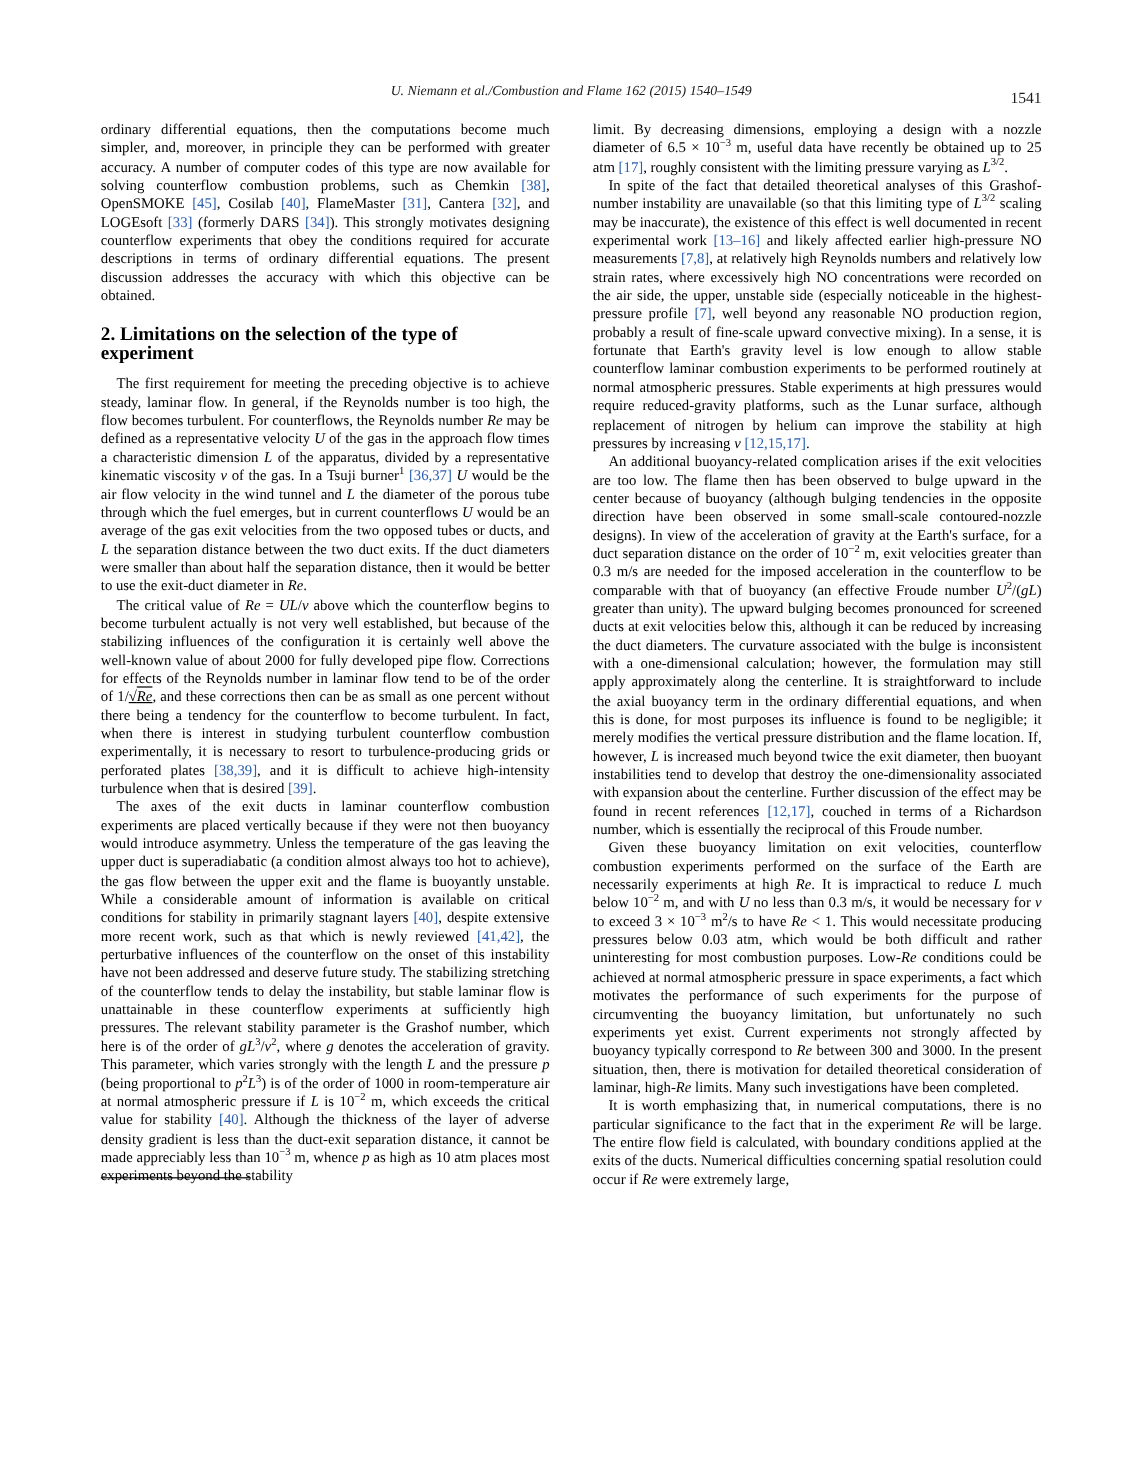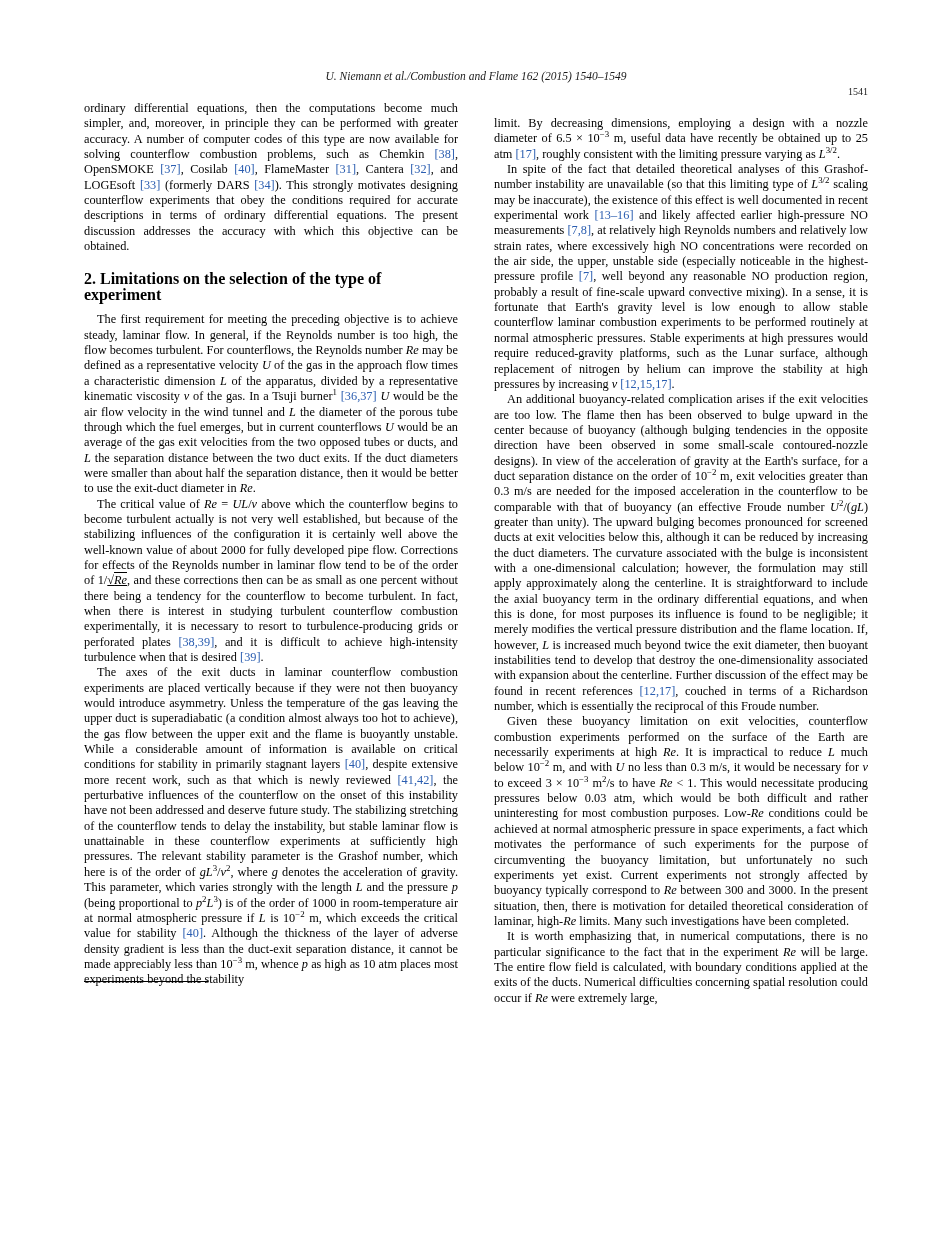--- a/index.html
+++ b/index.html
@@ -26,38 +26,38 @@
     font-size: 11.5px;
     font-style: italic;
     color: #1a1a1a;
   }
   .header .center {
     text-align: center;
   }
   .header .pageno {
     position: absolute;
     right: 0;
-    top: 16px;
+    top: 4px;
     font-style: normal;
-    font-size: 10px;
+    font-size: 13px;
   }
   .columns {
     position: absolute;
     top: 101px;
     left: 84px;
     width: 784px;
     height: 1060px;
   }
   .col {
     position: absolute;
     top: 0;
     width: 374px;
   }
   .col-left { left: 0; }
-  .col-right { left: 410px; margin-top: 15px; }
+  .col-right { left: 410px; }
 
   p {
     margin: 0 0 0 0;
     font-size: 12.3px;
     line-height: 15.35px;
     text-align: justify;
     text-justify: inter-word;
     hyphens: auto;
     -webkit-hyphens: auto;
   }
@@ -108,21 +108,21 @@
   </div>
 
   <div class="columns">
 
     <div class="col col-left">
 
       <p>ordinary differential equations, then the computations become
       much simpler, and, moreover, in principle they can be performed
       with greater accuracy. A number of computer codes of this type
       are now available for solving counterflow combustion problems,
-      such as Chemkin <span class="cite">[38]</span>, OpenSMOKE <span class="cite">[37]</span>, Cosilab <span class="cite">[40]</span>, FlameMaster
+      such as Chemkin <span class="cite">[38]</span>, OpenSMOKE <span class="cite">[45]</span>, Cosilab <span class="cite">[40]</span>, FlameMaster
       <span class="cite">[31]</span>, Cantera <span class="cite">[32]</span>, and LOGEsoft <span class="cite">[33]</span> (formerly DARS <span class="cite">[34]</span>). This
       strongly motivates designing counterflow experiments that obey
       the conditions required for accurate descriptions in terms of
       ordinary differential equations. The present discussion addresses
       the accuracy with which this objective can be obtained.</p>
 
       <div class="sec-head">2. Limitations on the selection of the type of experiment</div>
 
       <p class="indent">The first requirement for meeting the preceding objective is to
       achieve steady, laminar flow. In general, if the Reynolds number

